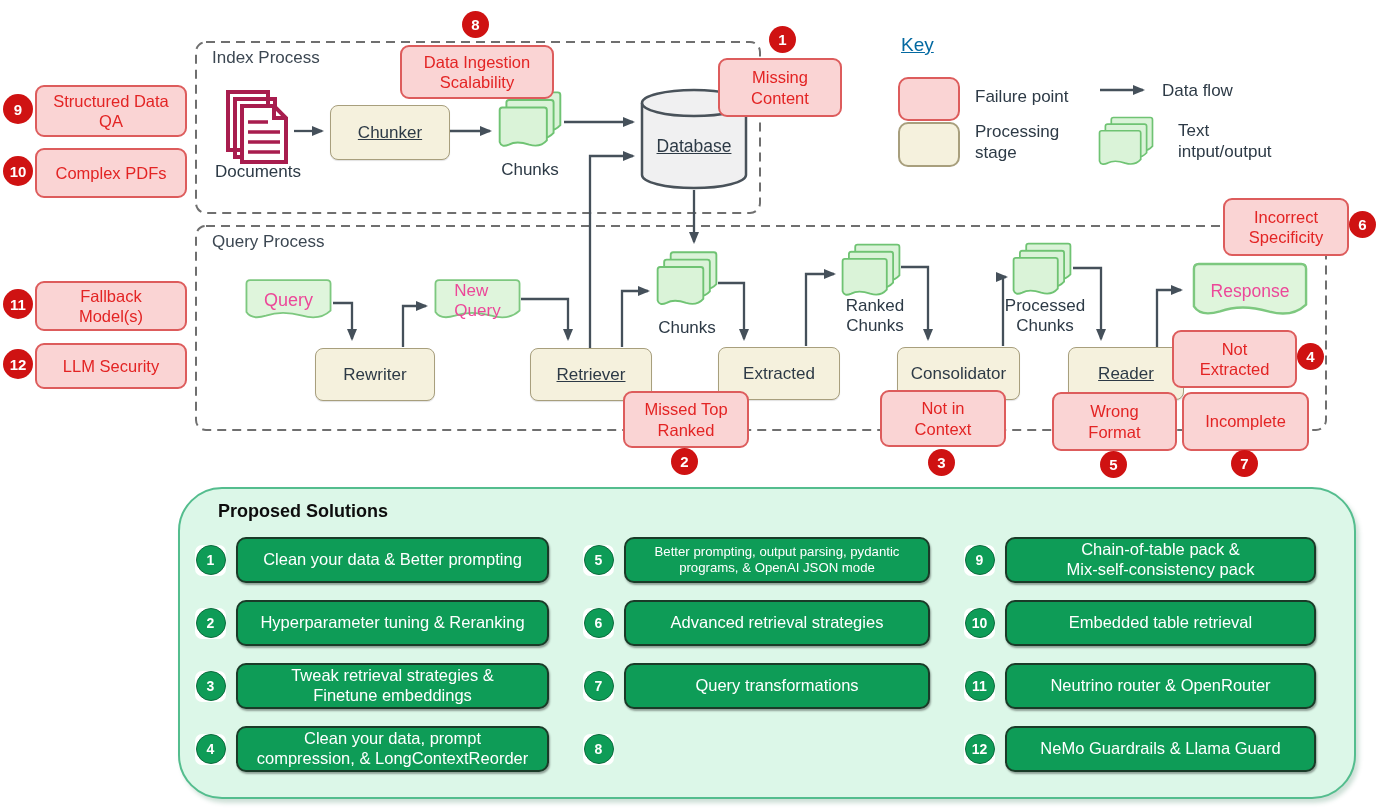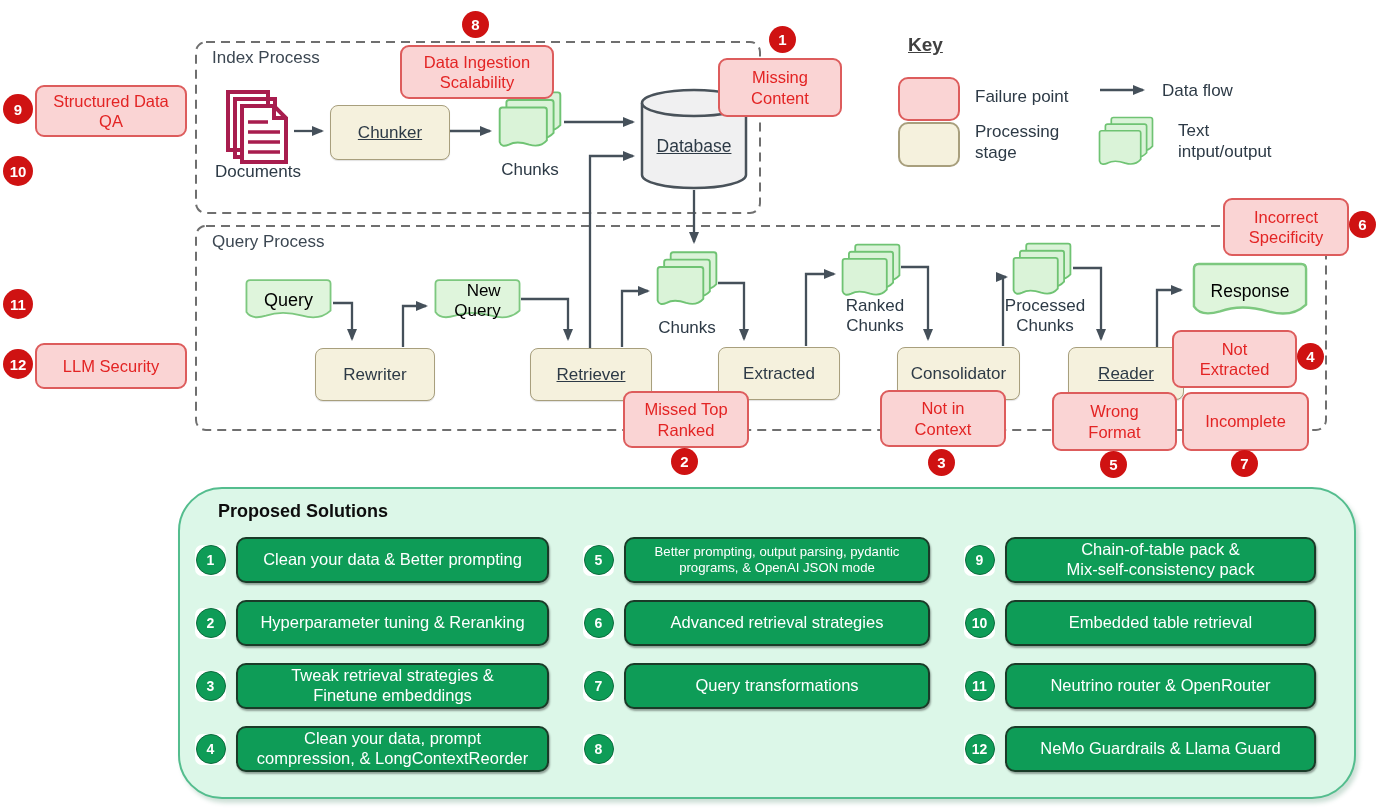--- a/index.html
+++ b/index.html
@@ -6,29 +6,29 @@
   #canvas{position:relative;width:1400px;height:810px;background:#fff;overflow:hidden;
           font-family:"Liberation Sans",sans-serif;}
   .abs{position:absolute;}
   [data-bind]{white-space:pre-line;}
   #wires{position:absolute;left:0;top:0;z-index:1;}
   .proc-title{font-size:17px;color:#3c4752;z-index:2;}
   .nodelabel{color:#2d3a46;font-size:17px;text-align:center;line-height:1.2;z-index:2;}
   .beige{background:#f5f1dd;border:1.6px solid #a89f7d;border-radius:8px;display:flex;align-items:center;
          justify-content:center;color:#2d3a46;font-size:17px;z-index:2;box-shadow:0 1px 1px rgba(0,0,0,.12);}
   .u{text-decoration:underline;}
-  .flaglabel{display:flex;align-items:center;justify-content:center;color:#000000;text-align:right;
+  .flaglabel{display:flex;align-items:center;justify-content:center;color:#ec4899;text-align:left;
              line-height:1.15;padding-bottom:7px;font-size:17px;z-index:2;}
   .pink{background:#fad4d4;border:2px solid #dd5c5c;border-radius:9px;display:flex;align-items:center;
         justify-content:center;color:#e32424;font-size:16.5px;text-align:center;line-height:1.22;z-index:5;}
   .badge{position:absolute;width:27px;height:27px;background:#cf1212;color:#fff;border-radius:50%;
          display:flex;align-items:center;justify-content:center;font-weight:bold;font-size:15px;z-index:6;}
   .badge.big{width:30px;height:30px;}
   .keytext{color:#2d3a46;font-size:17px;line-height:1.25;z-index:2;}
-  #key-title{font-weight:bold;font-size:19px;color:#404040;text-decoration:underline;z-index:2;margin-left:7px;}
+  #key-title{font-weight:normal;font-size:19px;color:#0369a1;text-decoration:underline;z-index:2;}
   .swatch{border-radius:10px;z-index:2;}
   #solutions{position:absolute;left:178px;top:487px;width:1174px;height:308px;background:#dcf7e8;
              border:2px solid #54bd8e;border-radius:44px;z-index:2;box-shadow:3px 4px 4px rgba(60,130,95,.25);}
   #sol-title{position:absolute;left:38px;top:12px;font-weight:bold;font-size:18px;color:#0d0d0d;}
   #sol-grid{position:absolute;left:15px;top:48px;display:grid;grid-template-columns:354px 347px 352px;
             column-gap:34px;grid-auto-rows:46px;row-gap:17px;}
   .sol-item{display:flex;align-items:center;}
   .sol-badge{width:31px;height:31px;background:#fff;border-radius:7px;display:flex;align-items:center;
              justify-content:center;margin-right:10px;flex:none;}
   .sol-badge>div{width:28px;height:28px;border-radius:50%;background:#0e9c57;border:1.5px solid #0a6b3c;
@@ -152,20 +152,27 @@
 Scalability</span>
   </div>
   <div class="abs pink" style="left:718px;top:58px;width:120px;height:55px">
     <span data-bind="failure_points.f1.label">Missing
 Content</span>
   </div>
   <div class="abs pink" style="left:35px;top:85px;width:148px;height:48px">
     <span data-bind="failure_points.f9.label">Structured Data
 QA</span>
   </div>
+  <div class="abs pink" style="left:35px;top:148px;width:148px;height:46px">
+    <span data-bind="failure_points.f10.label">Complex PDFs</span>
+  </div>
+  <div class="abs pink" style="left:35px;top:281px;width:148px;height:46px">
+    <span data-bind="failure_points.f11.label">Fallback
+Model(s)</span>
+  </div>
   <div class="abs pink" style="left:35px;top:343px;width:148px;height:42px">
     <span data-bind="failure_points.f12.label">LLM Security</span>
   </div>
   <div class="abs pink" style="left:623px;top:391px;width:122px;height:53px">
     <span data-bind="failure_points.f2.label">Missed Top
 Ranked</span>
   </div>
   <div class="abs pink" style="left:880px;top:390px;width:122px;height:53px">
     <span data-bind="failure_points.f3.label">Not in
 Context</span>

